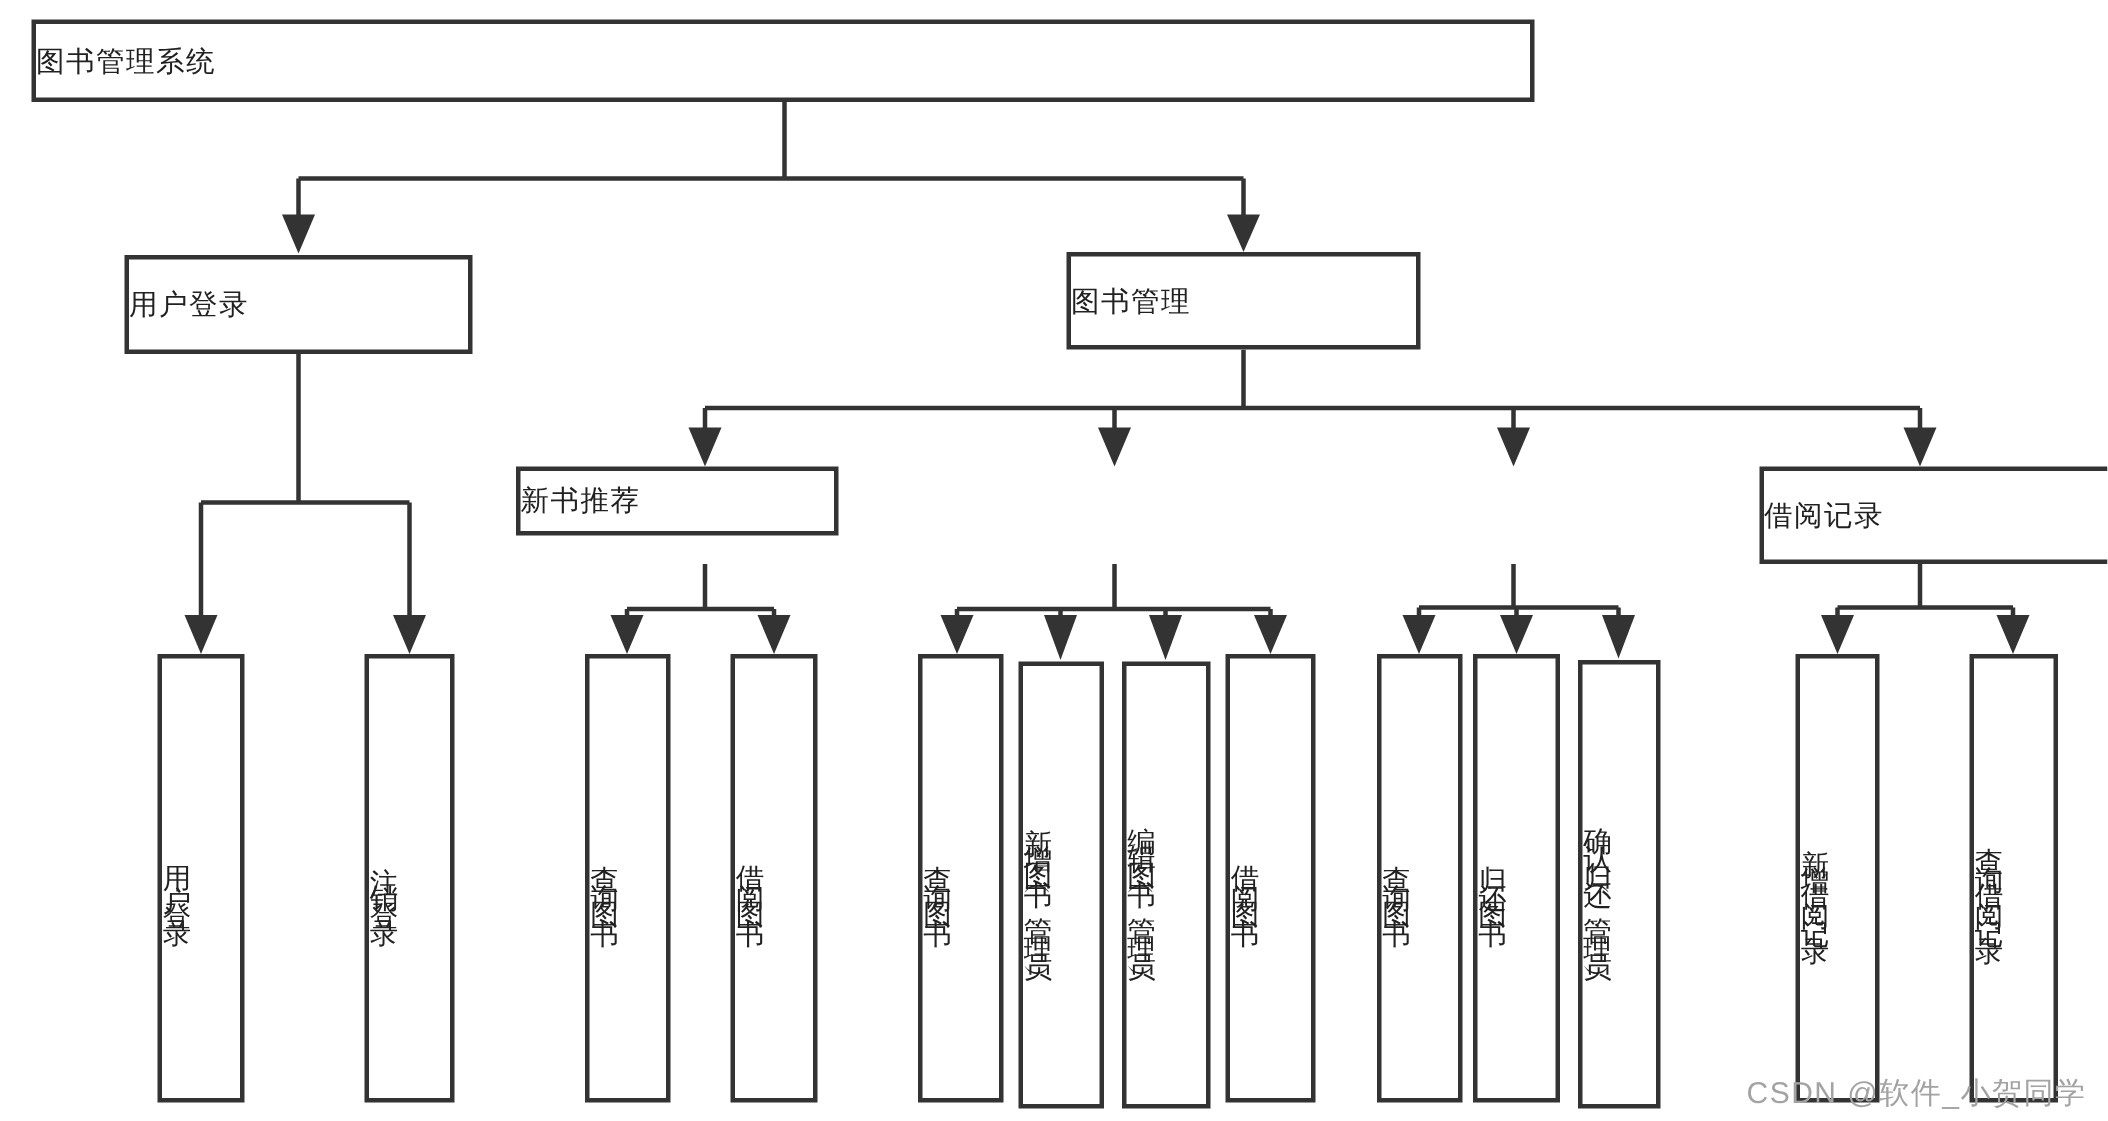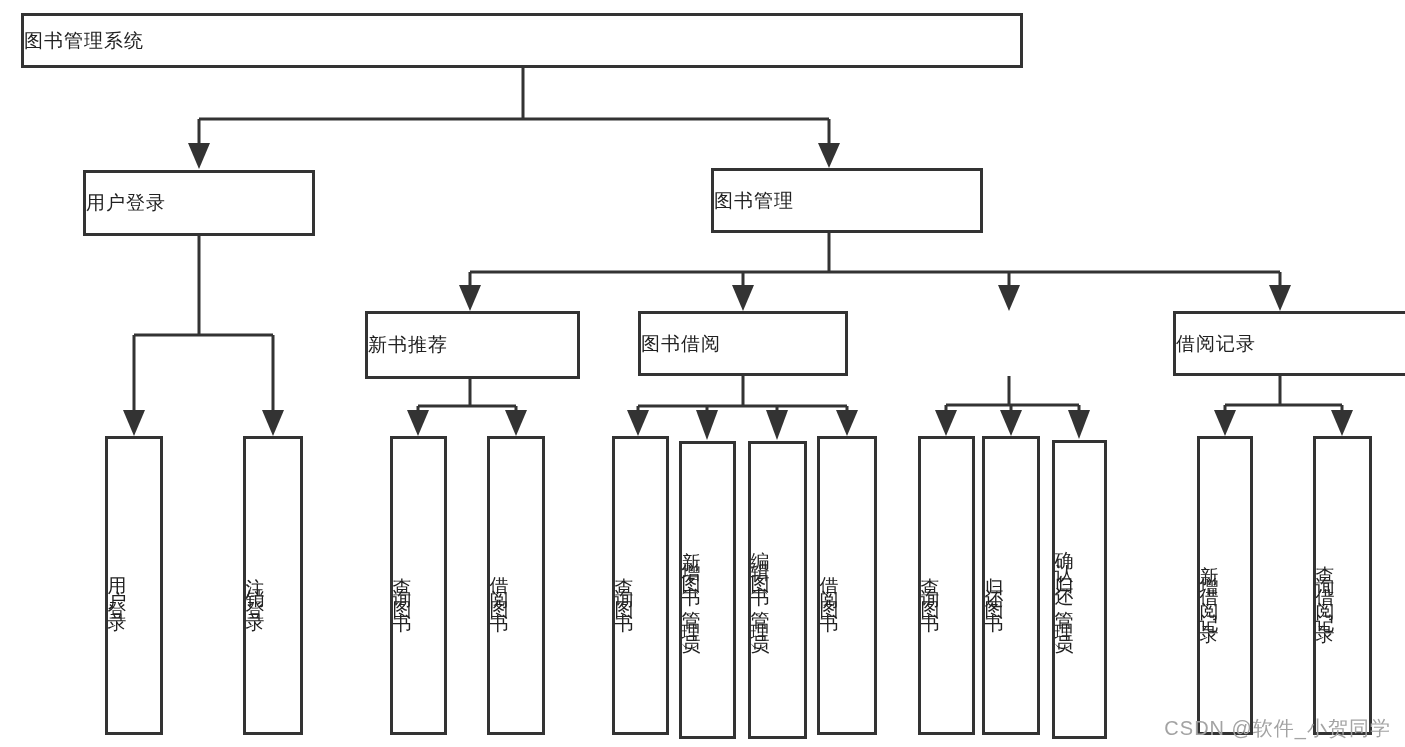--- a/index.html
+++ b/index.html
@@ -94,29 +94,26 @@
     </g>
   </svg>
 
   <div class="node h" style="left:21px;top:13px;width:1002px;height:55px">
     <span>图书管理系统</span>
   </div>
 
   <div class="node h" style="left:83px;top:170px;width:232px;height:66px">
     <span>用户登录</span>
   </div>
-  <div class="node h" style="left:711px;top:168px;width:272px;height:65px">
+  <div class="node h" style="left:711px;top:168px;width:236px;height:65px">
     <span>图书管理</span>
   </div>
 
-  <div class="node h" style="left:365px;top:311px;width:215px;height:68px">
+  <div class="node h" style="left:344px;top:311px;width:215px;height:46px">
     <span>新书推荐</span>
-  </div>
-  <div class="node h" style="left:638px;top:311px;width:210px;height:65px">
-    <span>图书借阅</span>
   </div>
   <div class="node h" style="left:1173px;top:311px;width:244px;height:65px">
     <span>借阅记录</span>
   </div>
 
   <div class="node v" style="left:105px;top:436px;width:58px;height:299px">
     <span>用户登录</span>
   </div>
   <div class="node v" style="left:243px;top:436px;width:60px;height:299px">
     <span>注销登录</span>

